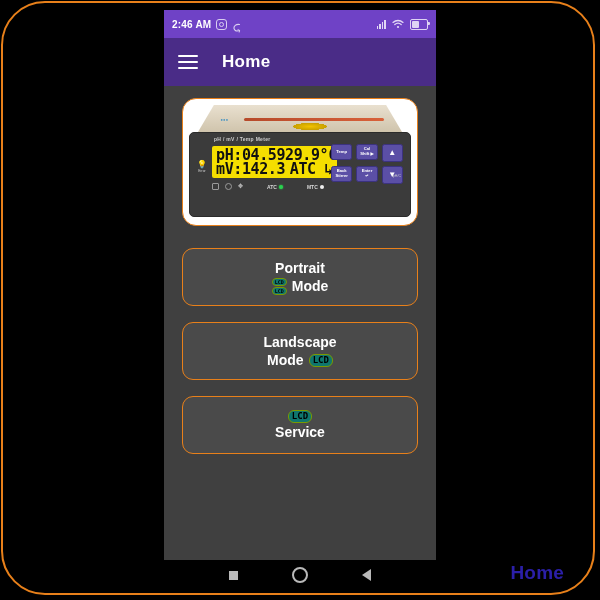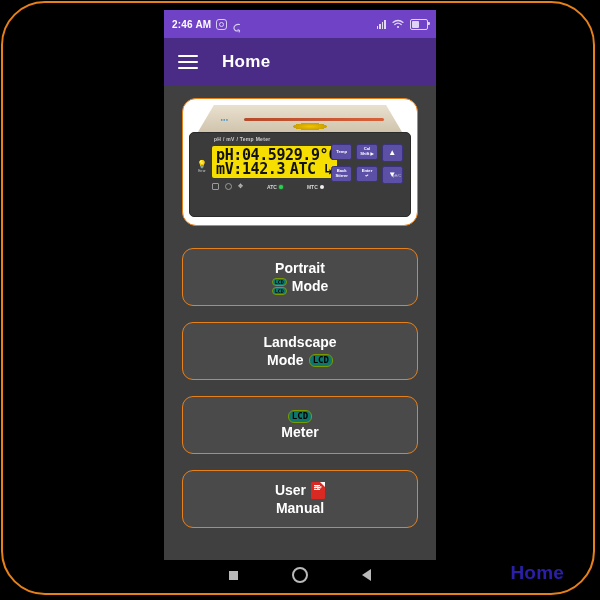--- a/index.html
+++ b/index.html
@@ -273,36 +273,24 @@
           <span>Mode</span>
           <span class="lcd-badge">LCD</span>
         </div>
       </div>
 
       <div class="tile">
         <div class="line">
           <span class="lcd-badge">LCD</span>
         </div>
         <div class="line">
-          <span>Meter</span>
+          <span>Service</span>
         </div>
       </div>
 
-      <div class="tile">
-        <div class="line">
-          <span>User</span>
-          <span class="pdf-icon">
-            <i></i>
-              <span>PDF</span>
-          </span>
-        </div>
-        <div class="line">
-          <span>Manual</span>
-        </div>
-      </div>
 
 
 
     </div>
   </div>
 
   <div id="navbar">
     <div class="nav-sq"></div>
     <div class="nav-ci"></div>
     <div class="nav-tr"></div>

